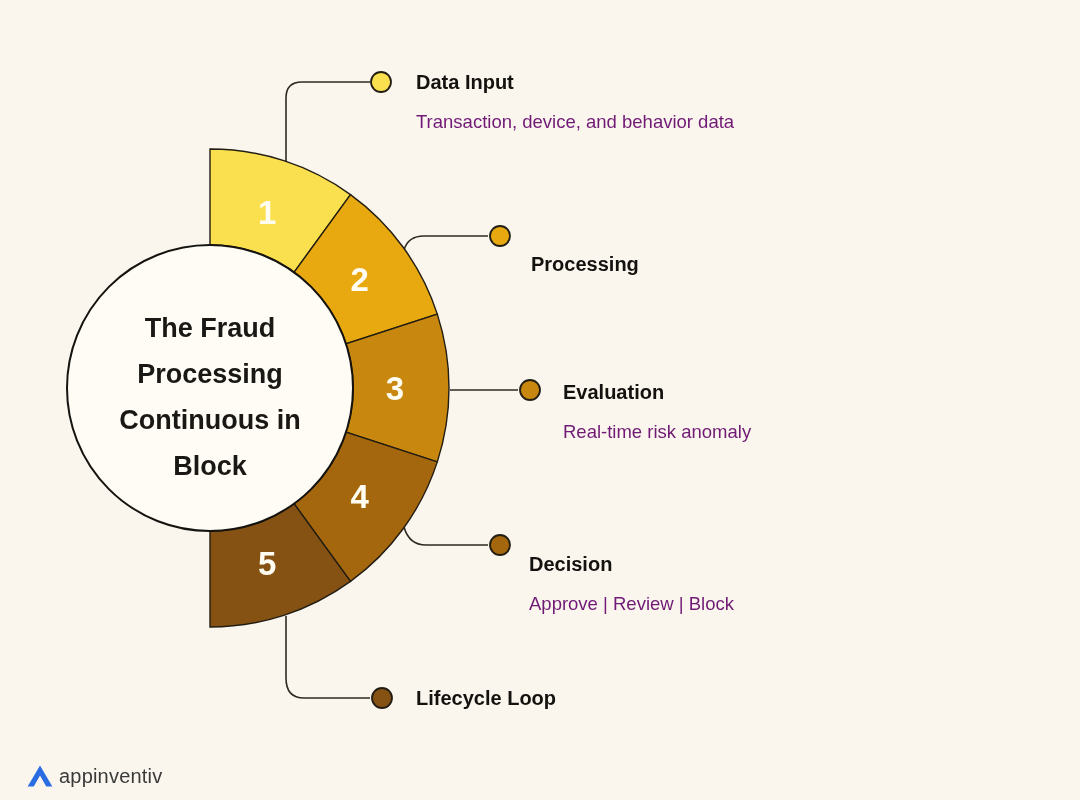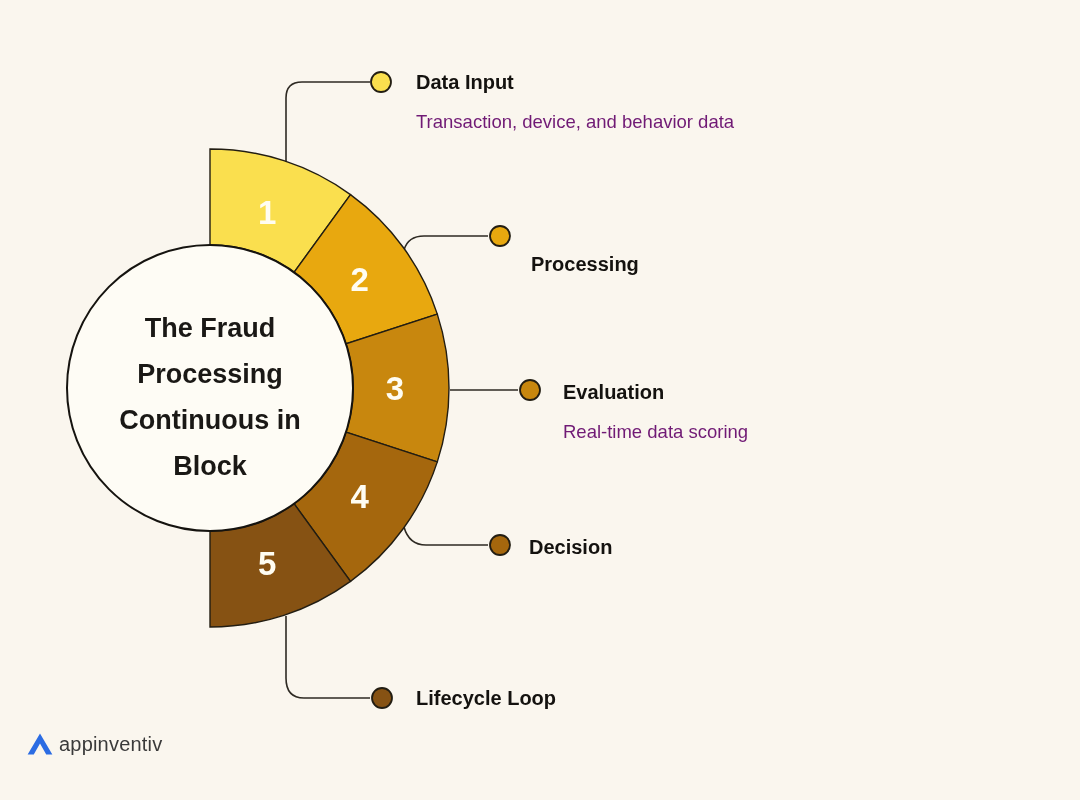--- a/index.html
+++ b/index.html
@@ -22,24 +22,24 @@
     color:#1a1815;padding-top:16px;box-sizing:border-box;
   }
 
   .step-label{position:absolute;white-space:nowrap;}
   .step-title{font-size:20px;font-weight:bold;color:#14120f;line-height:24px;}
   .step-desc{margin-top:17px;font-size:18.5px;font-weight:normal;color:#701a75;line-height:22px;}
 
   .label-1{left:416px;top:70px;}
   .label-2{left:531px;top:252px;}
   .label-3{left:563px;top:380px;}
-  .label-4{left:529px;top:535px;}
+  .label-4{left:529px;top:552px;}
   .label-5{left:416px;top:686px;}
 
-  .logo{position:absolute;left:27px;top:732px;display:flex;align-items:center;gap:6px;}
+  .logo{position:absolute;left:27px;top:764px;display:flex;align-items:center;gap:6px;}
   .logo-text{font-size:20px;font-weight:500;color:#3a3a3a;letter-spacing:.2px;}
 </style>
 </head>
 <body style="background: rgb(250, 246, 238);">
 
 <div class="canvas">
 
   <svg id="fan-svg" width="1080" height="800" viewBox="0 0 1080 800">
       <path d="M286,162 L286,98 Q286,82 302,82 L370,82" fill="none" stroke="#2e2a23" stroke-width="1.6"></path>
       <path d="M404,250 Q408,236 424,236 L488,236" fill="none" stroke="#2e2a23" stroke-width="1.6"></path>
@@ -75,25 +75,26 @@
     <div class="step-title">Data Input</div>
     <div class="step-desc">Transaction, device, and behavior data</div>
   </div>
 
   <div class="step-label label-2">
     <div class="step-title">Processing</div>
   </div>
 
   <div class="step-label label-3">
     <div class="step-title">Evaluation</div>
-    <div class="step-desc">Real-time data scoring</div>
+    <div class="step-desc">Real-time risk anomaly</div>
   </div>
 
   <div class="step-label label-4">
     <div class="step-title">Decision</div>
+    <div class="step-desc">Approve | Review | Block</div>
   </div>
 
   <div class="step-label label-5">
     <div class="step-title">Lifecycle Loop</div>
   </div>
 
   <div class="logo">
     <svg width="26" height="24" viewBox="0 0 40 36">
       <path id="logo-a-path" d="M20,2 L39,34 H29.6 L20,17.4 L10.4,34 H1 Z" fill="#2B6CE3"></path>
     </svg>

